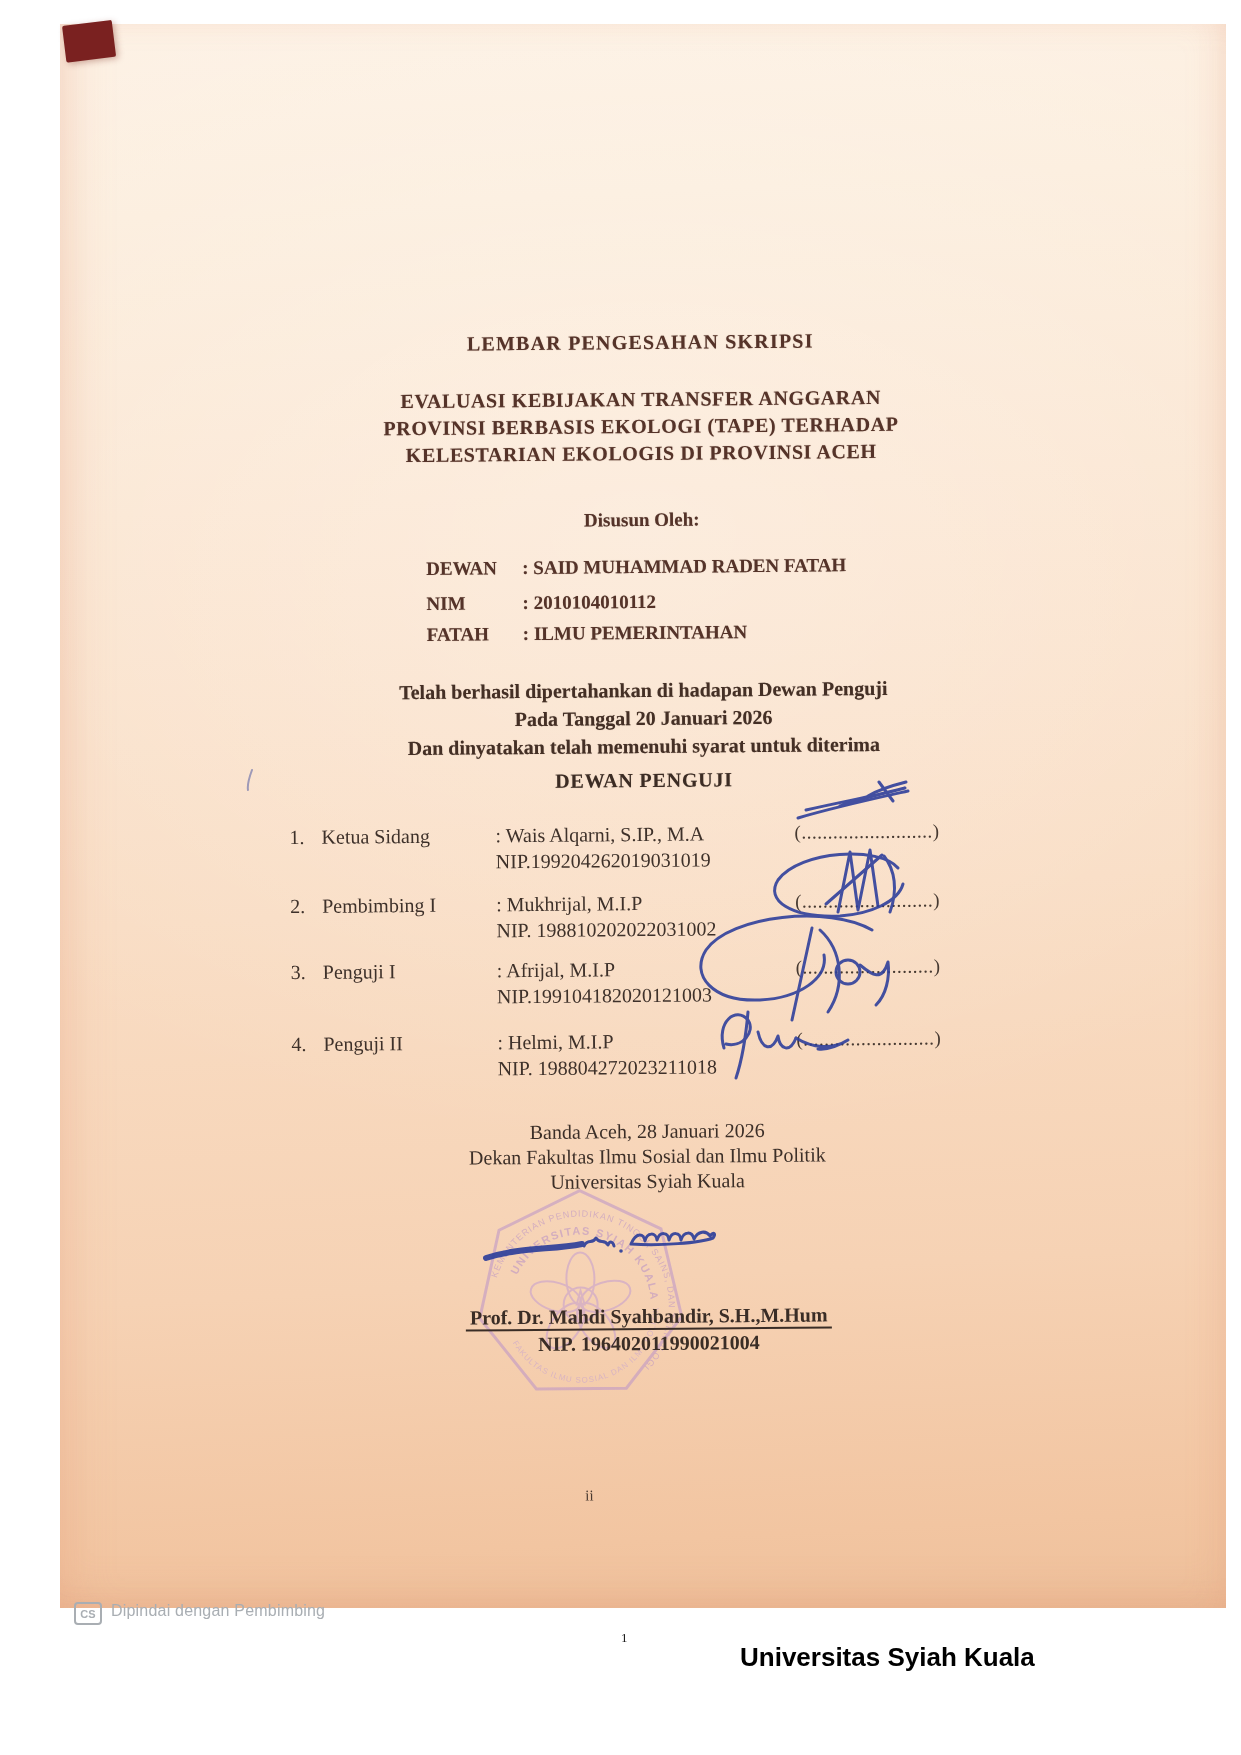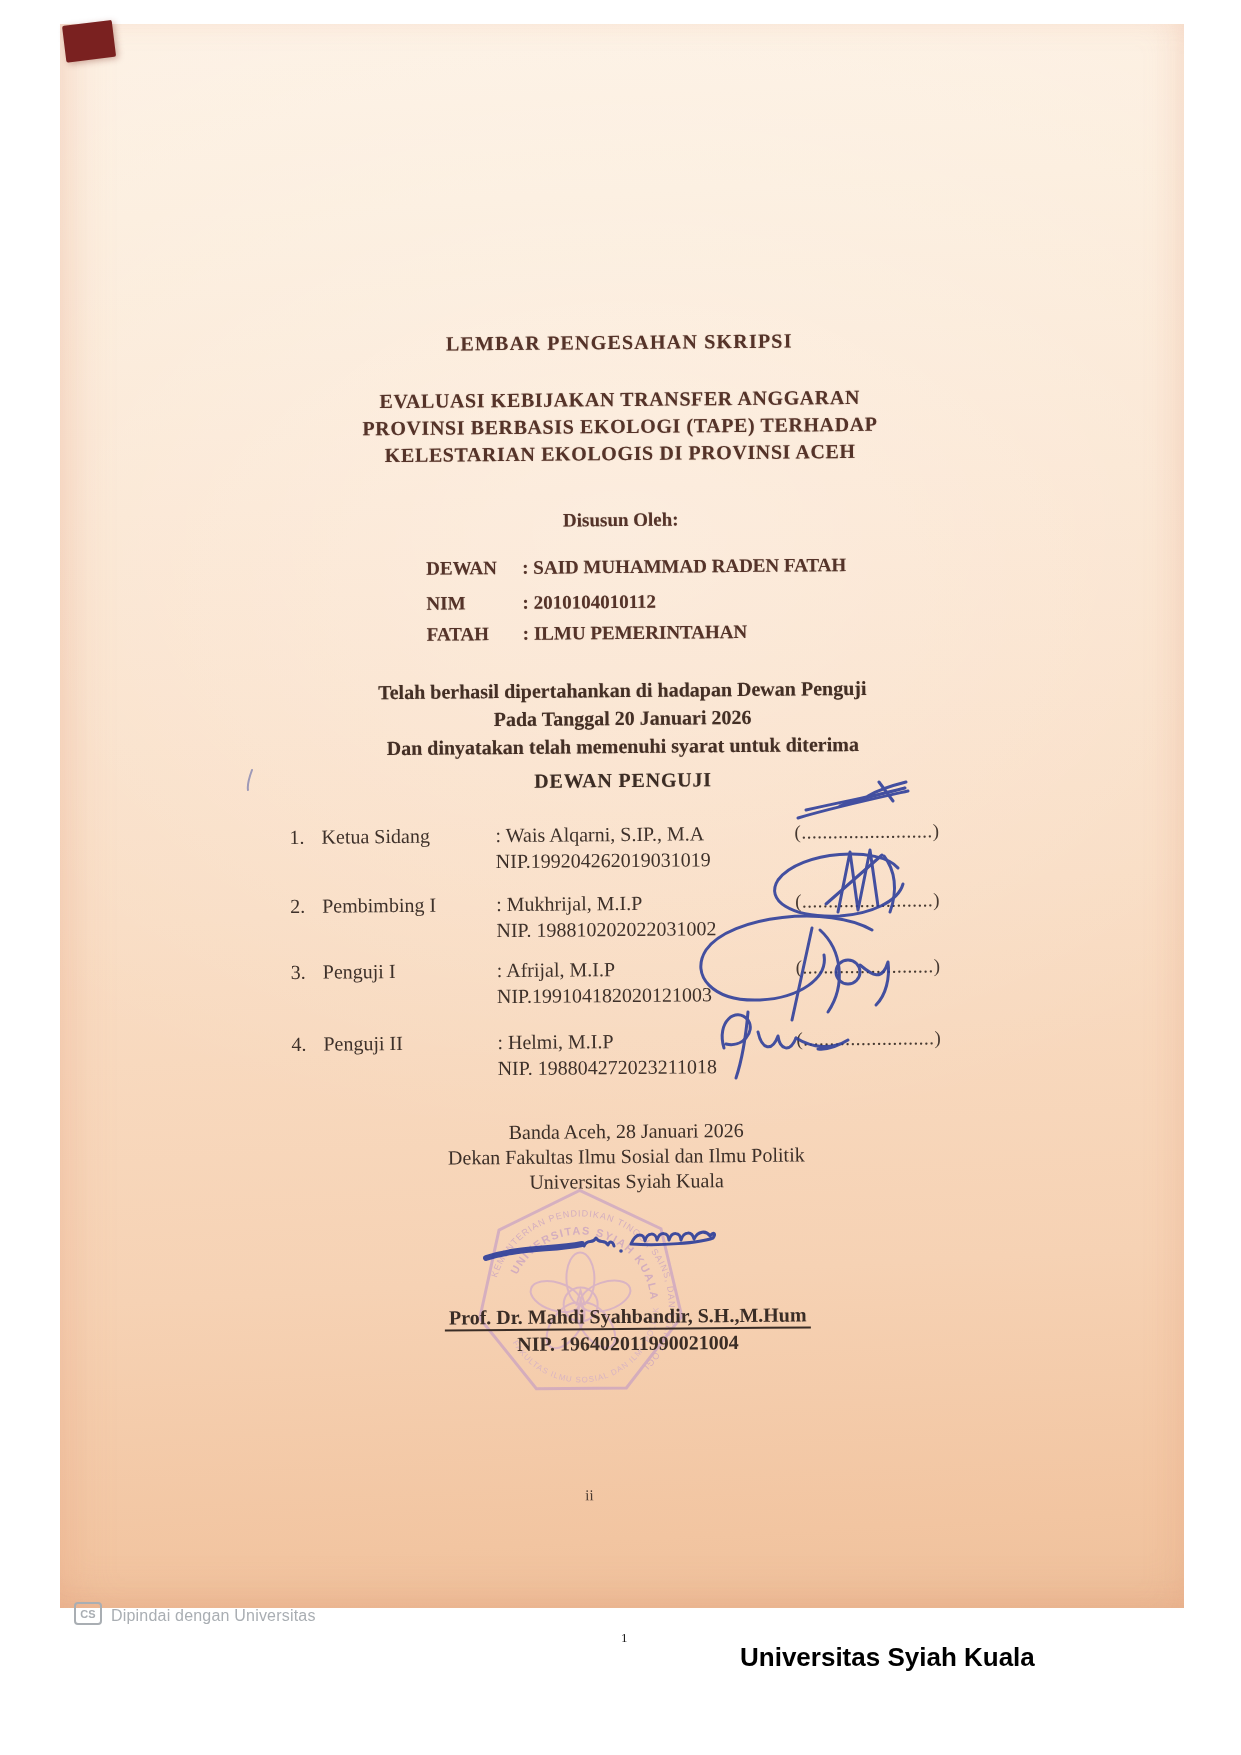--- a/index.html
+++ b/index.html
@@ -5,21 +5,21 @@
   html,body{margin:0;padding:0;background:#ffffff;}
   #canvas{position:relative;width:1241px;height:1755px;background:#ffffff;overflow:hidden;
           font-family:"Liberation Serif",serif;}
   
   #scan-page{position:absolute;left:60px;top:24px;width:1124px;height:1584px;
     background:
       radial-gradient(ellipse 120% 60% at 50% 32%, rgba(255,255,255,0.28), rgba(255,255,255,0) 65%),
       linear-gradient(177deg,#fdf2e6 0%,#fceede 12%,#fbe6d2 30%,#f9ddc4 55%,#f6d2b4 78%,#f2c5a1 94%,#eec09b 100%);
     box-shadow: inset 30px 0 50px -25px rgba(228,150,118,0.28),
                 inset -20px 0 40px -20px rgba(228,150,118,0.22),
-                inset 0 -25px 45px -20px rgba(220,140,105,0.25);}
+                inset 0 -25px 45px -20px rgba(220,140,105,0.25); padding-left: 42px;}
   #corner-mark{position:absolute;left:2px;top:2px;width:50px;height:37px;background:#7a2120;
     transform:rotate(-7deg);transform-origin:top left;border-radius:2px;
     box-shadow:2px 2px 6px rgba(120,40,30,0.35);}
   #content{position:absolute;inset:0;transform:rotate(-0.5deg);transform-origin:50% 40%;}
 
   .ctr{position:absolute;left:0;width:100%;text-align:center;}
   .ink{color:#553329;}
   .soft{text-shadow:0 0 1px rgba(90,55,40,0.45);}
   .soft2{text-shadow:0 0 0.8px rgba(60,45,35,0.4);}
 
@@ -44,21 +44,21 @@
   #closing{top:1095px;font-size:20px;line-height:25px;color:#3c2f28;}
   #dean-name{top:1281px;font-size:20px;font-weight:bold;color:#3a2d26;}
   #dean-name span{border-bottom:2px solid #3a2d26;padding:0 4px 1px 4px;}
   #dean-nip{top:1308px;font-size:20px;font-weight:bold;color:#3a2d26;}
   #page-num{position:absolute;left:518px;top:1463px;font-size:15px;color:#4a3a30;}
 
   #stamp{position:absolute;left:345px;top:1162px;opacity:0.55;}
   #sig-layer,#dean-sig{position:absolute;left:0;top:0;pointer-events:none;}
 
   
-  #cs-footer{position:absolute;left:74px;top:1602px;display:flex;align-items:flex-end;
+  #cs-footer{position:absolute;left:74px;top:1602px;display:flex;align-items:flex-start;
              font-family:"Liberation Sans",sans-serif;color:#a9aeb3;}
   #cs-badge{width:24px;height:19px;border:2px solid #a9aeb3;border-radius:4px;
             font-size:11px;font-weight:bold;display:flex;align-items:center;justify-content:center;
             margin-right:9px;color:#a9aeb3;}
   #cs-text{font-size:16px;letter-spacing:0.2px;}
   #tiny-page{position:absolute;left:621px;top:1630px;font-size:13px;color:#1a1a1a;}
   #brand{position:absolute;left:740px;top:1642px;font-family:"Liberation Sans",sans-serif;
          font-size:26px;font-weight:bold;color:#000000;}
 </style>
 </head>
@@ -208,19 +208,19 @@
     <g stroke="#2e3f9b" fill="none" stroke-linecap="round" stroke-linejoin="round" opacity="0.92">
       <path d="M486,1258 C520,1247 552,1250 582,1244" stroke-width="6"></path>
       <path d="M584,1246 C588,1238 592,1245 596,1238 C600,1245 604,1238 608,1245 C610,1240 613,1242 614,1246" stroke-width="3"></path>
       <circle cx="621" cy="1251" r="1.8" fill="#2e3f9b" stroke="none"></circle>
       <path d="M631,1244 C636,1232 644,1233 645,1241 C647,1232 656,1232 657,1240 C660,1231 668,1232 669,1240 C672,1231 680,1232 681,1240 C684,1231 692,1231 694,1239 C698,1231 706,1230 710,1236 C714,1231 716,1234 713,1238 C700,1243 660,1246 631,1244" stroke-width="3"></path>
     </g>
   </svg>
 
   <div id="cs-footer">
     <div id="cs-badge">CS</div>
-    <div id="cs-text">Dipindai dengan Universitas</div>
+    <div id="cs-text">Dipindai dengan Pembimbing</div>
   </div>
 
   <div id="tiny-page">1</div>
   <div id="brand">Universitas Syiah Kuala</div>
 
 </div>
 
 </body></html>

